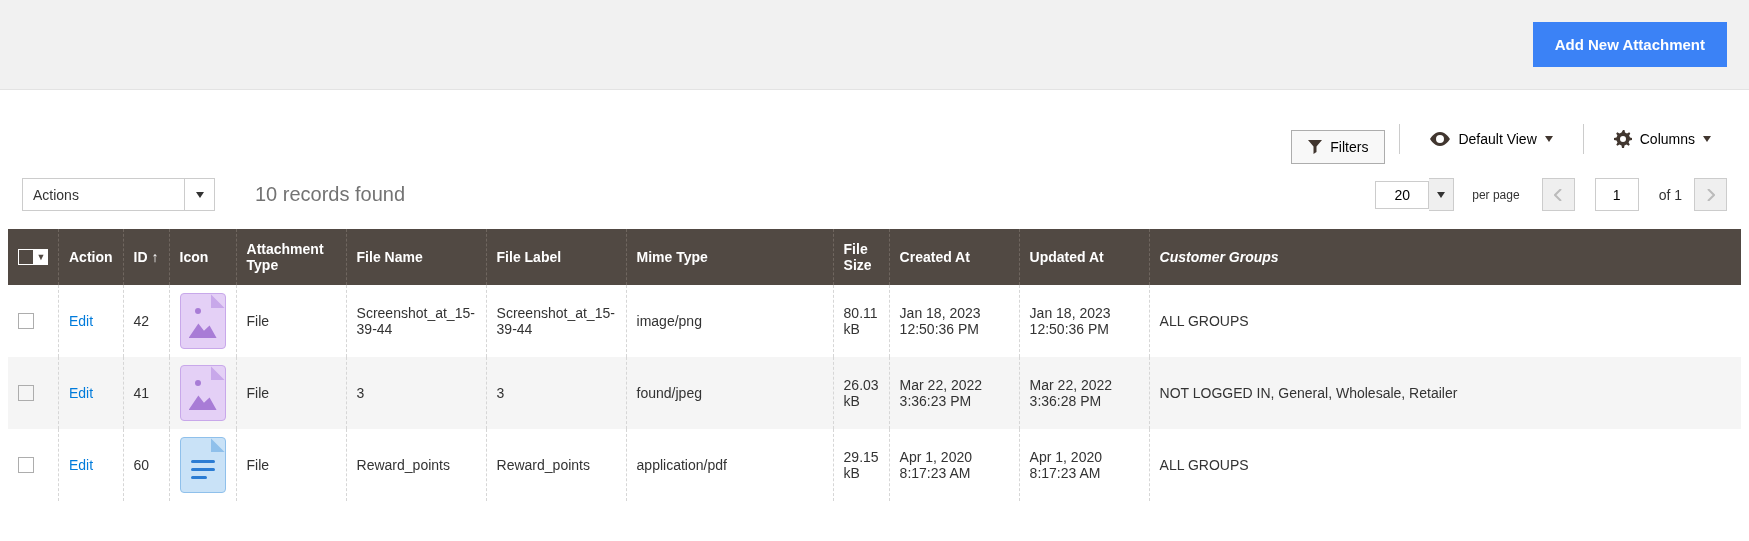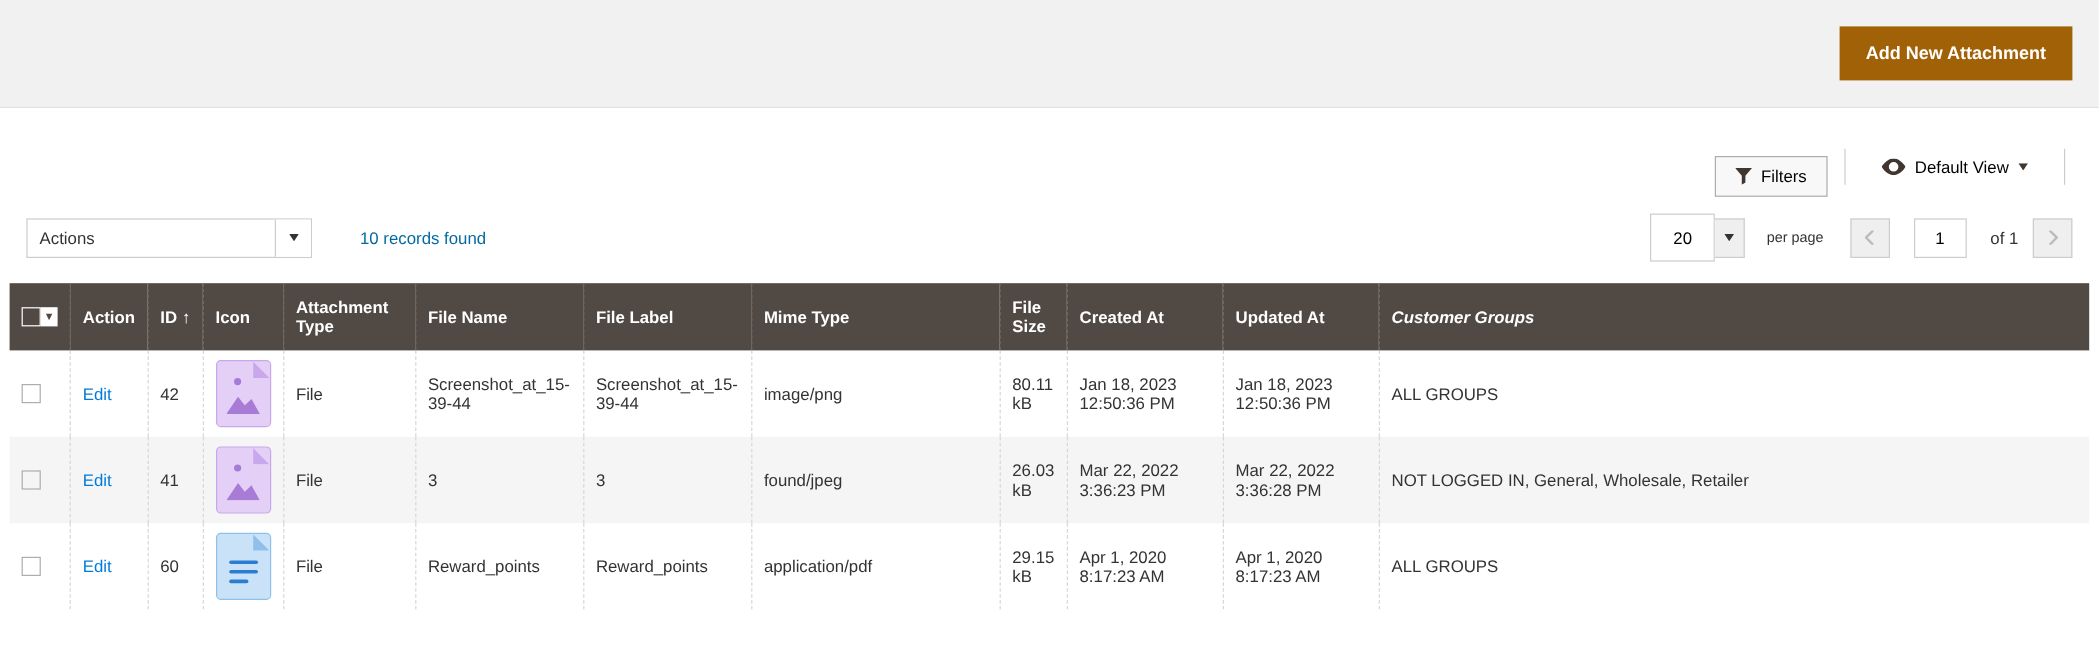--- a/index.html
+++ b/index.html
@@ -1,30 +1,30 @@
 <!DOCTYPE html>
 <html><head>
 <meta charset="utf-8">
 <style>
   * { box-sizing: border-box; margin: 0; padding: 0; }
   body { font-family: Arial, Helvetica, sans-serif; font-size: 13px; color: #333; background: #fff; width: 1749px; }
   .header-bar { background: #f1f1f1; border-bottom: 1px solid #e3e3e3; padding: 22px 22px; display: flex; justify-content: flex-end; }
-  .btn-primary { background: #a16207; color: #fff; border: none; padding: 14px 22px; font-size: 15px; font-weight: 600; cursor: pointer; }
+  .btn-primary { background: #3b82f6; color: #fff; border: none; padding: 14px 22px; font-size: 15px; font-weight: 600; cursor: pointer; }
   .toolbar { display: flex; justify-content: flex-end; align-items: center; gap: 8px; padding: 24px 22px 0 22px; }
   .filters-btn { background: #f8f8f8; border: 1px solid #adadad; padding: 8px 16px; cursor: pointer; display: flex; align-items: center; gap: 8px; font-size: 14px; margin-top: 16px; }
   .view-btn, .columns-btn { background: transparent; border: none; padding: 8px 16px; cursor: pointer; display: flex; align-items: center; gap: 8px; font-size: 14px; }
   .divider { width: 1px; height: 30px; background: #ccc; margin: 0 6px; }
   .controls-row { display: flex; justify-content: space-between; align-items: center; padding: 14px 22px; }
   .left-controls { display: flex; align-items: center; gap: 40px; }
-  .actions-select { width: 238px; height: 33px; border: 1px solid #ccc; display: flex; align-items: center; position: relative; }
+  .actions-select { width: 193px; height: 33px; border: 1px solid #ccc; display: flex; align-items: center; position: relative; }
   .actions-select .label { flex: 1; padding: 0 10px; font-size: 14px; }
   .actions-select .arrow { width: 30px; height: 100%; border-left: 1px solid #ccc; display: flex; align-items: center; justify-content: center; background: #fff; }
-  .records-found { color: #0369a1; font-size: 14px; }
+  .records-found { color: #737373; font-size: 20px; }
   .right-controls { display: flex; align-items: center; gap: 12px; }
-  .page-size { width: 54px; height: 40px; border: 1px solid #ccc; text-align: center; font-size: 14px; }
+  .page-size { width: 54px; height: 28px; border: 1px solid #ccc; text-align: center; font-size: 14px; }
   .page-size-arrow { width: 25px; height: 33px; border: 1px solid #ccc; border-left: none; background: #efefef; display: flex; align-items: center; justify-content: center; cursor: pointer; }
   .per-page-label { font-size: 12px; margin: 0 10px 0 6px; }
   .nav-btn { width: 33px; height: 33px; border: 1px solid #ccc; background: #efefef; display: flex; align-items: center; justify-content: center; cursor: pointer; }
   .nav-btn.disabled { color: #bbb; }
   .page-input { width: 44px; height: 33px; border: 1px solid #ccc; text-align: center; font-size: 14px; margin: 0 8px; }
   .page-of { font-size: 14px; }
   .grid { width: calc(100% - 16px); margin: 4px 8px 0 8px; border-collapse: collapse; }
   .grid th { background: #514943; color: #fff; padding: 12px 10px; text-align: left; font-weight: 600; font-size: 14px; border-right: 1px dashed #6f665f; vertical-align: middle; }
   .grid th:last-child { border-right: none; font-style: italic; }
   .grid th.checkbox-col { width: 48px; text-align: center; }
@@ -78,20 +78,29 @@
   <button class="view-btn">
     <svg width="20" height="14" viewBox="0 0 20 14">
         <path d="M10 0 C4 0 0 7 0 7 C0 7 4 14 10 14 C16 14 20 7 20 7 C20 7 16 0 10 0 Z M10 11 A4 4 0 1 1 10 3 A4 4 0 1 1 10 11 Z" fill="#41362f"></path>
       </svg>
     <span>Default View</span>
     <svg width="8" height="6" viewBox="0 0 8 6">
         <path d="M0 0 L8 0 L4 6 Z" fill="#41362f"></path>
       </svg>
   </button>
   <span class="divider"></span>
+  <button class="columns-btn">
+    <svg width="18" height="18" viewBox="0 0 18 18">
+        <path d="M9 6 A3 3 0 1 0 9 12 A3 3 0 1 0 9 6 Z M9 0 L10.5 0 L11 2.5 L13 3.5 L15.2 2.3 L16.3 3.4 L15.1 5.6 L16 7.6 L18 8 L18 10 L15.5 10.5 L14.6 12.5 L15.8 14.6 L14.7 15.7 L12.5 14.5 L10.5 15.5 L10 18 L8 18 L7.5 15.5 L5.5 14.6 L3.4 15.8 L2.3 14.7 L3.5 12.5 L2.5 10.5 L0 10 L0 8 L2.5 7.5 L3.4 5.5 L2.2 3.4 L3.3 2.3 L5.5 3.5 L7.5 2.5 Z" fill="#41362f"></path>
+      </svg>
+    <span>Columns</span>
+    <svg width="8" height="6" viewBox="0 0 8 6">
+        <path d="M0 0 L8 0 L4 6 Z" fill="#41362f"></path>
+      </svg>
+  </button>
 </div>
 
 <div class="controls-row">
   <div class="left-controls">
     <div class="actions-select">
       <span class="label">Actions</span>
       <span class="arrow">
         <svg width="8" height="6" viewBox="0 0 8 6">
             <path d="M0 0 L8 0 L4 6 Z" fill="#333"></path>
           </svg>

